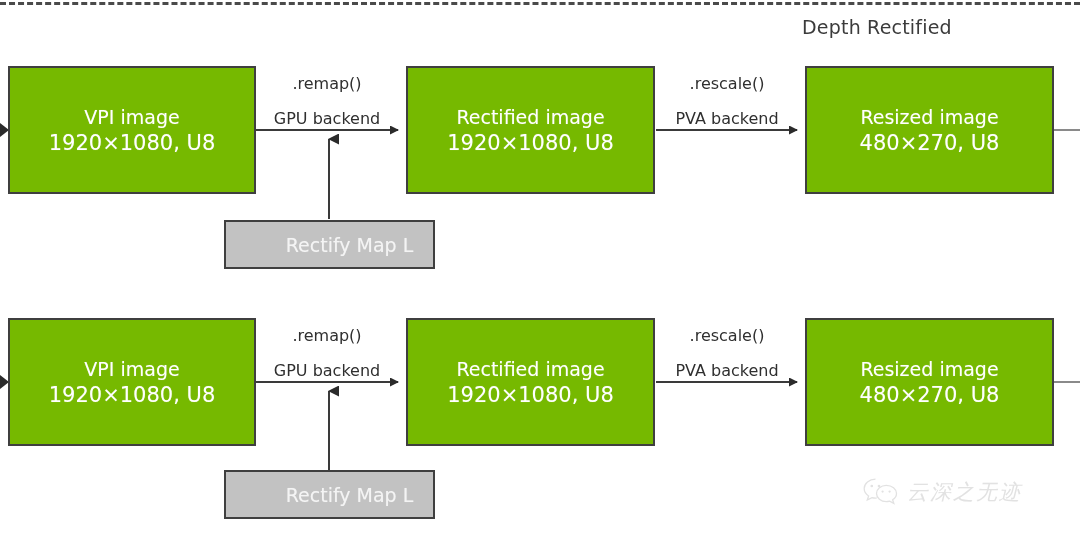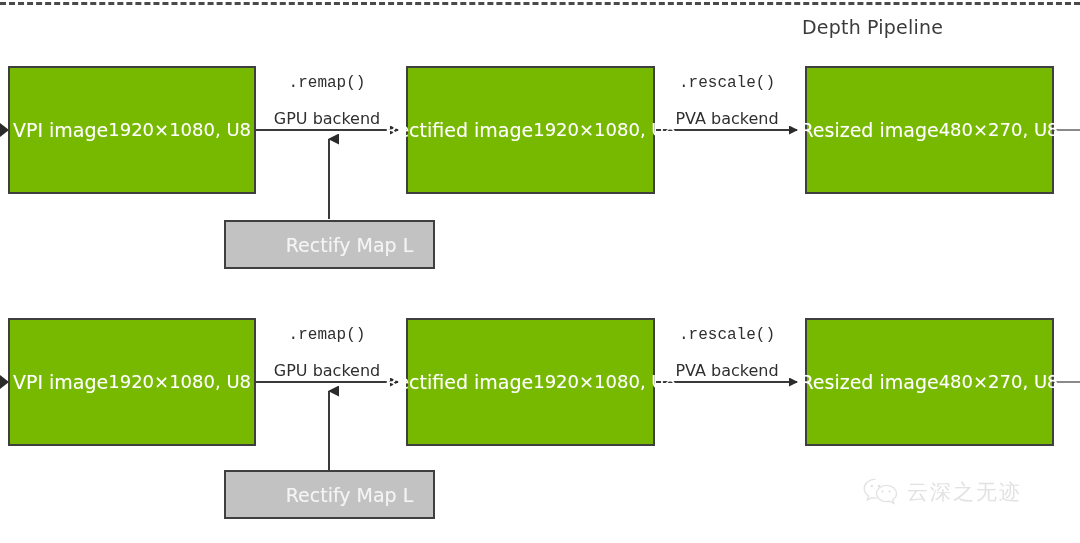--- a/index.html
+++ b/index.html
@@ -39,33 +39,33 @@
     font-family: "DejaVu Sans", "Liberation Sans", sans-serif;
   }
 
   
   .node-green {
     position: absolute;
     background: #76b900;
     border: 2px solid #3f3f3f;
     box-sizing: border-box;
     display: flex;
-    flex-direction: row;
+    flex-direction: column;
     align-items: center;
     justify-content: center;
     color: #ffffff;
   }
   .node-green .line1 {
     font-size: 19px;
     line-height: 26px;
     white-space: nowrap;
     text-shadow: 0 0 1px rgba(255,255,255,0.35);
   }
   .node-green .line2 {
-    font-size: 18px;
+    font-size: 21px;
     line-height: 26px;
     white-space: nowrap;
     text-shadow: 0 0 1px rgba(255,255,255,0.35);
   }
 
   
   .node-gray {
     position: absolute;
     background: #c2c2c2;
     border: 2px solid #3f3f3f;
@@ -81,21 +81,21 @@
   }
 
   
   .edge-label {
     position: absolute;
     text-align: center;
     color: #2f2f2f;
     white-space: nowrap;
     line-height: 19px;
   }
-  .edge-label .l1 { font-size: 16px; display: block; font-family: Liberation Mono, monospace; }
+  .edge-label .l1 { font-size: 16px; display: block; }
   .edge-label .l2 { font-size: 16px; display: block; margin-top: 16px; }
 
   
   .connectors {
     position: absolute;
     left: 0;
     top: 0;
     width: 1080px;
     height: 543px;
     pointer-events: none;
@@ -105,33 +105,34 @@
   .watermark {
     position: absolute;
     display: flex;
     align-items: center;
     gap: 7px;
     opacity: 1;
   }
   .watermark .wm-text {
     font-size: 21px;
     color: #e2e2e2;
+    font-style: italic;
     letter-spacing: 2px;
     white-space: nowrap;
     font-family: "DejaVu Sans", "Liberation Sans", sans-serif;
   }
 </style>
 </head>
 <body>
 
 <div id="canvas">
 
   <div class="group-dash-top"></div>
 
-  <div class="group-title" style="left:802px; top:16px;">Depth Pipeline</div>
+  <div class="group-title" style="left:802px; top:16px;">Depth Rectified</div>
 
   <svg class="connectors" viewBox="0 0 1080 543">
     <defs>
       <marker id="arrowR" markerWidth="9" markerHeight="9" refX="8" refY="4.5" orient="auto" markerUnits="userSpaceOnUse">
         <path d="M0,0 L9,4.5 L0,9 z" fill="#2b2b2b"></path>
       </marker>
       <marker id="arrowU" markerWidth="11" markerHeight="11" refX="5.5" refY="1" orient="auto" markerUnits="userSpaceOnUse">
         <path d="M0,11 L5.5,0 L11,11 z" fill="#2b2b2b"></path>
       </marker>
     </defs>

